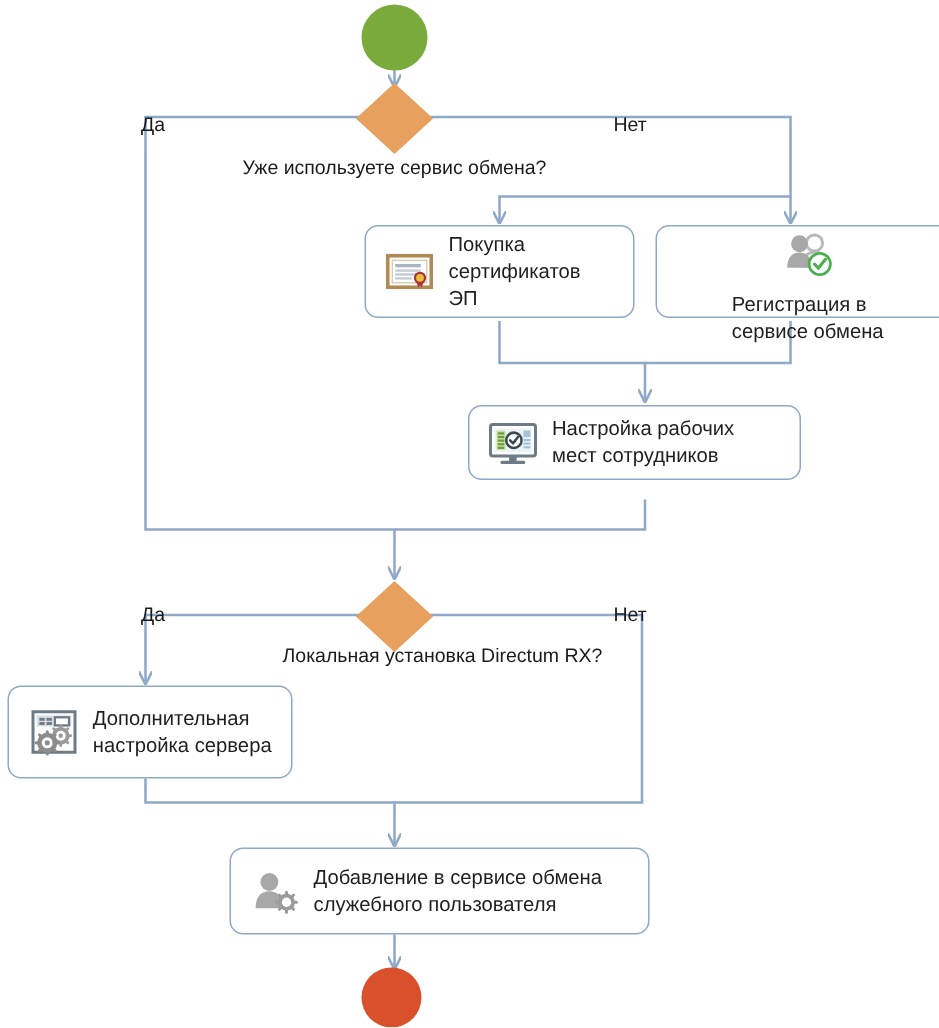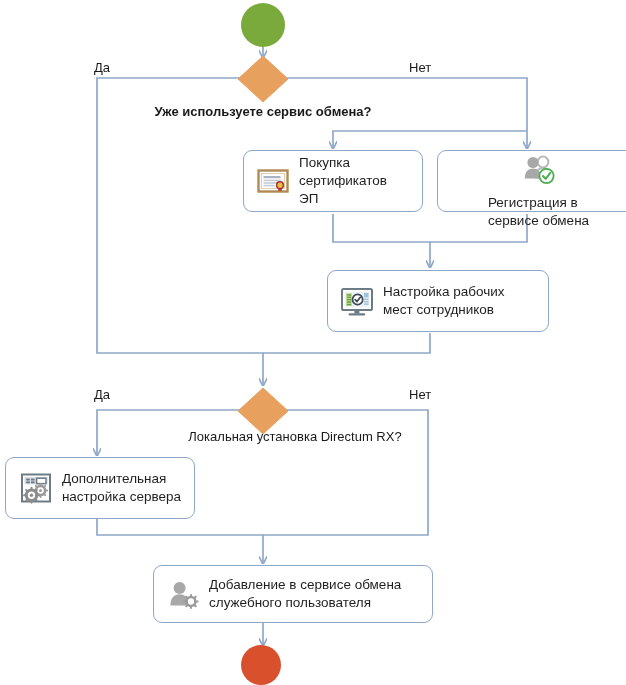--- a/index.html
+++ b/index.html
@@ -23,20 +23,21 @@
     top: 0;
     width: 626px;
     height: 685px;
   }
   .branch-label {
     position: absolute;
     font-size: 13px;
     color: #1a1a1a;
     white-space: nowrap;
     line-height: 1;
+    margin-top: 15px;
   }
   .decision-text {
     position: absolute;
     font-size: 13px;
     color: #1a1a1a;
     white-space: nowrap;
     line-height: 1;
     text-align: center;
   }
   .node-box {
@@ -106,21 +107,21 @@
 
   <div class="terminator" style="left:241px; top:3px; width:44px; height:44px; background:#7aaa3c;"></div>
 
   <div class="terminator" style="left:241px; top:645px; width:40px; height:40px; background:#d9512c;"></div>
 
   <svg style="position:absolute; left:237px; top:55px; width:52px; height:48px;" viewBox="0 0 52 48" xmlns="http://www.w3.org/2000/svg">
     <polygon points="26,1 51,24 26,47 1,24" fill="#e8a05f" stroke="#e8a05f" stroke-width="1"></polygon>
   </svg>
   <div class="branch-label" style="left:94px; top:61px;">Да</div>
   <div class="branch-label" style="left:409px; top:61px;">Нет</div>
-  <div class="decision-text" style="left:0px; top:105px; width:526px;font-weight:bold;">Уже используете сервис обмена?</div>
+  <div class="decision-text" style="left:0px; top:105px; width:526px;">Уже используете сервис обмена?</div>
 
   <div class="node-box" style="left:243px; top:150px; width:180px; height:62px;justify-content:flex-end;">
     <span class="node-icon">
       <svg viewBox="0 0 34 34" xmlns="http://www.w3.org/2000/svg" width="34" height="34">
         <rect x="2.5" y="6.5" width="29" height="21" fill="#ffffff" stroke="#b08a52" stroke-width="2.4"></rect>
         <rect x="5.5" y="9.5" width="23" height="15" fill="#ffffff" stroke="#d7c3a0" stroke-width="0.8"></rect>
         <rect x="7.5" y="12" width="17" height="2.2" fill="#aab4c0"></rect>
         <rect x="7.5" y="15.6" width="17" height="1.6" fill="#c3ccd6"></rect>
         <rect x="7.5" y="18.2" width="17" height="1.6" fill="#c3ccd6"></rect>
         <rect x="7.5" y="20.8" width="11" height="1.6" fill="#c3ccd6"></rect>
@@ -144,21 +145,21 @@
         <circle cx="11" cy="11.5" r="5.6" fill="#a8a8a8"></circle>
         <path d="M 2.8 27.5 C 2.8 20.2 6.6 17.4 11 17.4 C 15.4 17.4 19.2 20.2 19.2 27.5 Z" fill="#a8a8a8"></path>
 
         <circle cx="24.5" cy="25" r="7.1" fill="#ffffff" stroke="#4caf50" stroke-width="1.8"></circle>
         <path d="M 21 25.1 L 23.6 27.8 L 28.3 21.9" fill="none" stroke="#4caf50" stroke-width="2.1" stroke-linecap="round" stroke-linejoin="round"></path>
       </svg>
     </span>
     <span class="node-label"><span>Регистрация в</span><br><span>сервисе обмена</span></span>
   </div>
 
-  <div class="node-box" style="left:327px; top:270px; width:222px; height:62px;">
+  <div class="node-box" style="left:312px; top:270px; width:222px; height:50px;">
     <span class="node-icon">
       <svg viewBox="0 0 34 34" xmlns="http://www.w3.org/2000/svg" width="34" height="34">
         <rect x="2" y="5" width="30" height="21" rx="1.6" fill="#ffffff" stroke="#6d7b86" stroke-width="2"></rect>
         <rect x="4.6" y="7.6" width="24.8" height="15.8" fill="#eef3f7"></rect>
 
         <rect x="6" y="9" width="6" height="13" fill="#c7e3a8"></rect>
         <rect x="6.8" y="10.2" width="4.4" height="1.5" fill="#6f9e3e"></rect>
         <rect x="6.8" y="12.6" width="4.4" height="1.5" fill="#6f9e3e"></rect>
         <rect x="6.8" y="15" width="4.4" height="1.5" fill="#6f9e3e"></rect>
         <rect x="6.8" y="17.4" width="4.4" height="1.5" fill="#6f9e3e"></rect>

